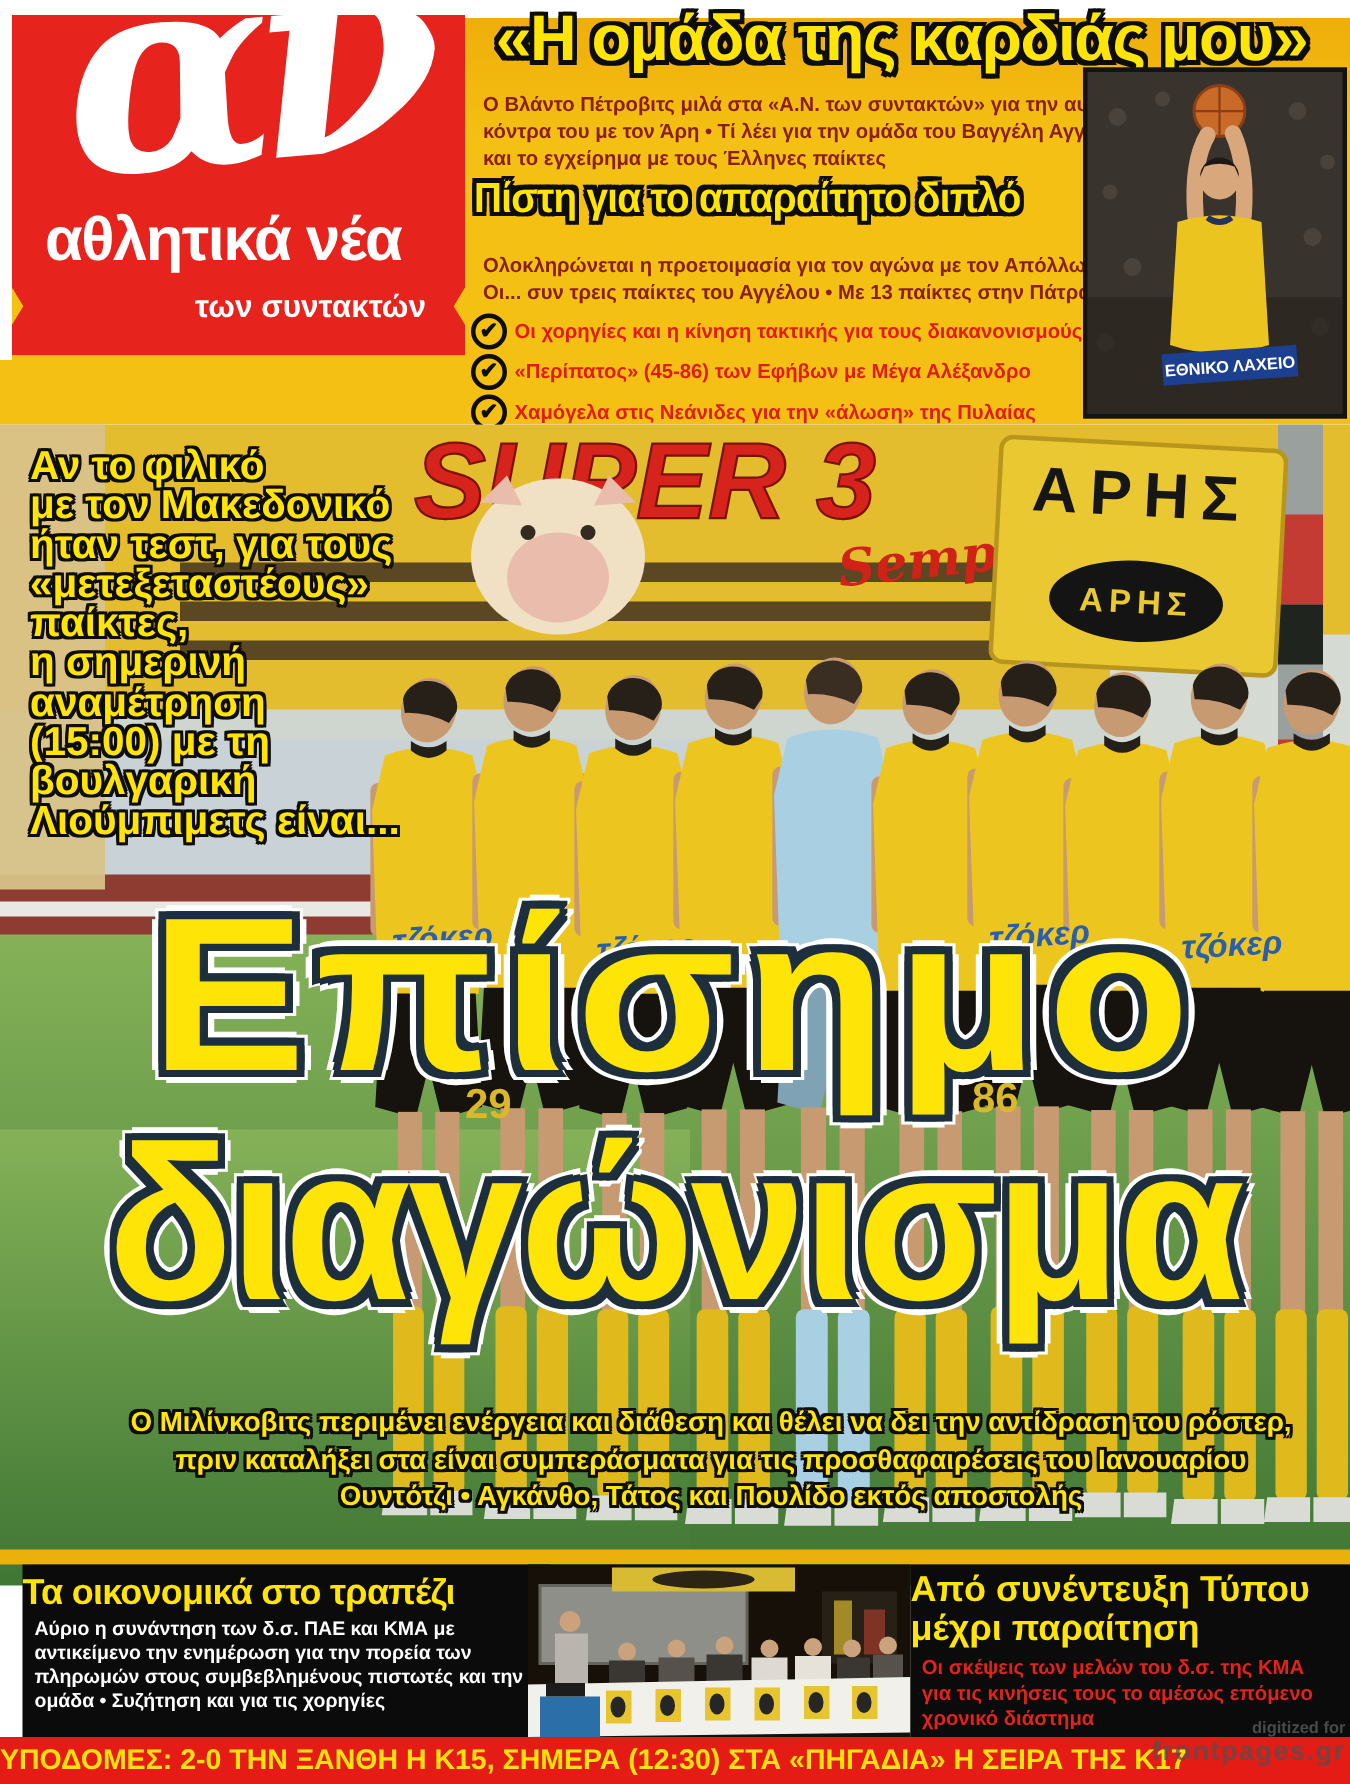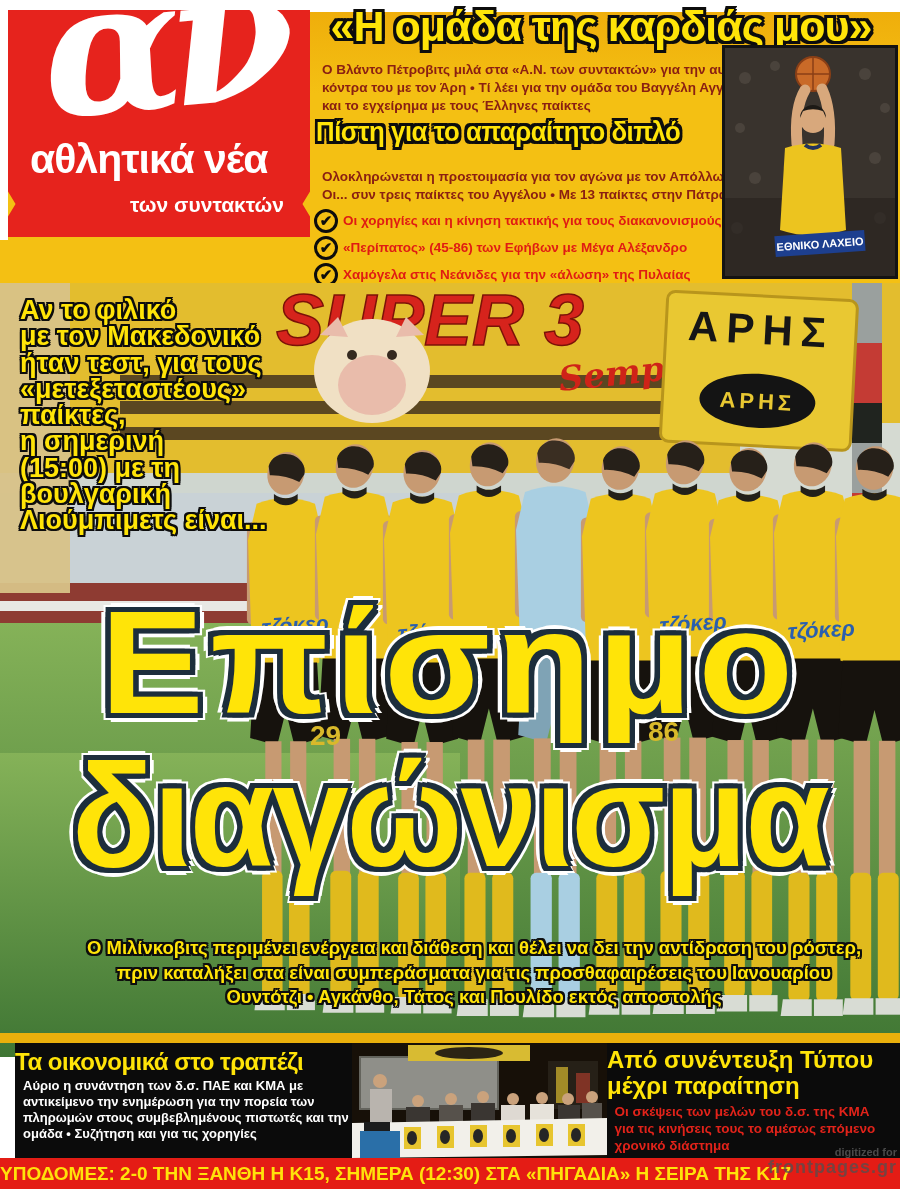--- a/index.html
+++ b/index.html
@@ -258,20 +258,21 @@
     </svg>
   </div>
 
   <div class="overlay">
     <div class="ol2">Αν το φιλικό</div>
     <div class="ol2">με τον Μακεδονικό</div>
     <div class="ol2">ήταν τεστ, για τους</div>
     <div class="ol2">«μετεξεταστέους»</div>
     <div class="ol2">παίκτες,</div>
     <div class="ol2">η σημερινή</div>
+    <div class="ol2">αναμέτρηση</div>
     <div class="ol2">(15:00) με τη</div>
     <div class="ol2">βουλγαρική</div>
     <div class="ol2">Λιούμπιμετς είναι...</div>
   </div>
 
   <div class="giant giant1 ol-giant">Επίσημο</div>
   <div class="giant giant2 ol-giant">διαγώνισμα</div>
 
   <div class="coverdeck">
     <div class="ol2">Ο Μιλίνκοβιτς περιμένει ενέργεια και διάθεση και θέλει να δει την αντίδραση του ρόστερ,</div>

